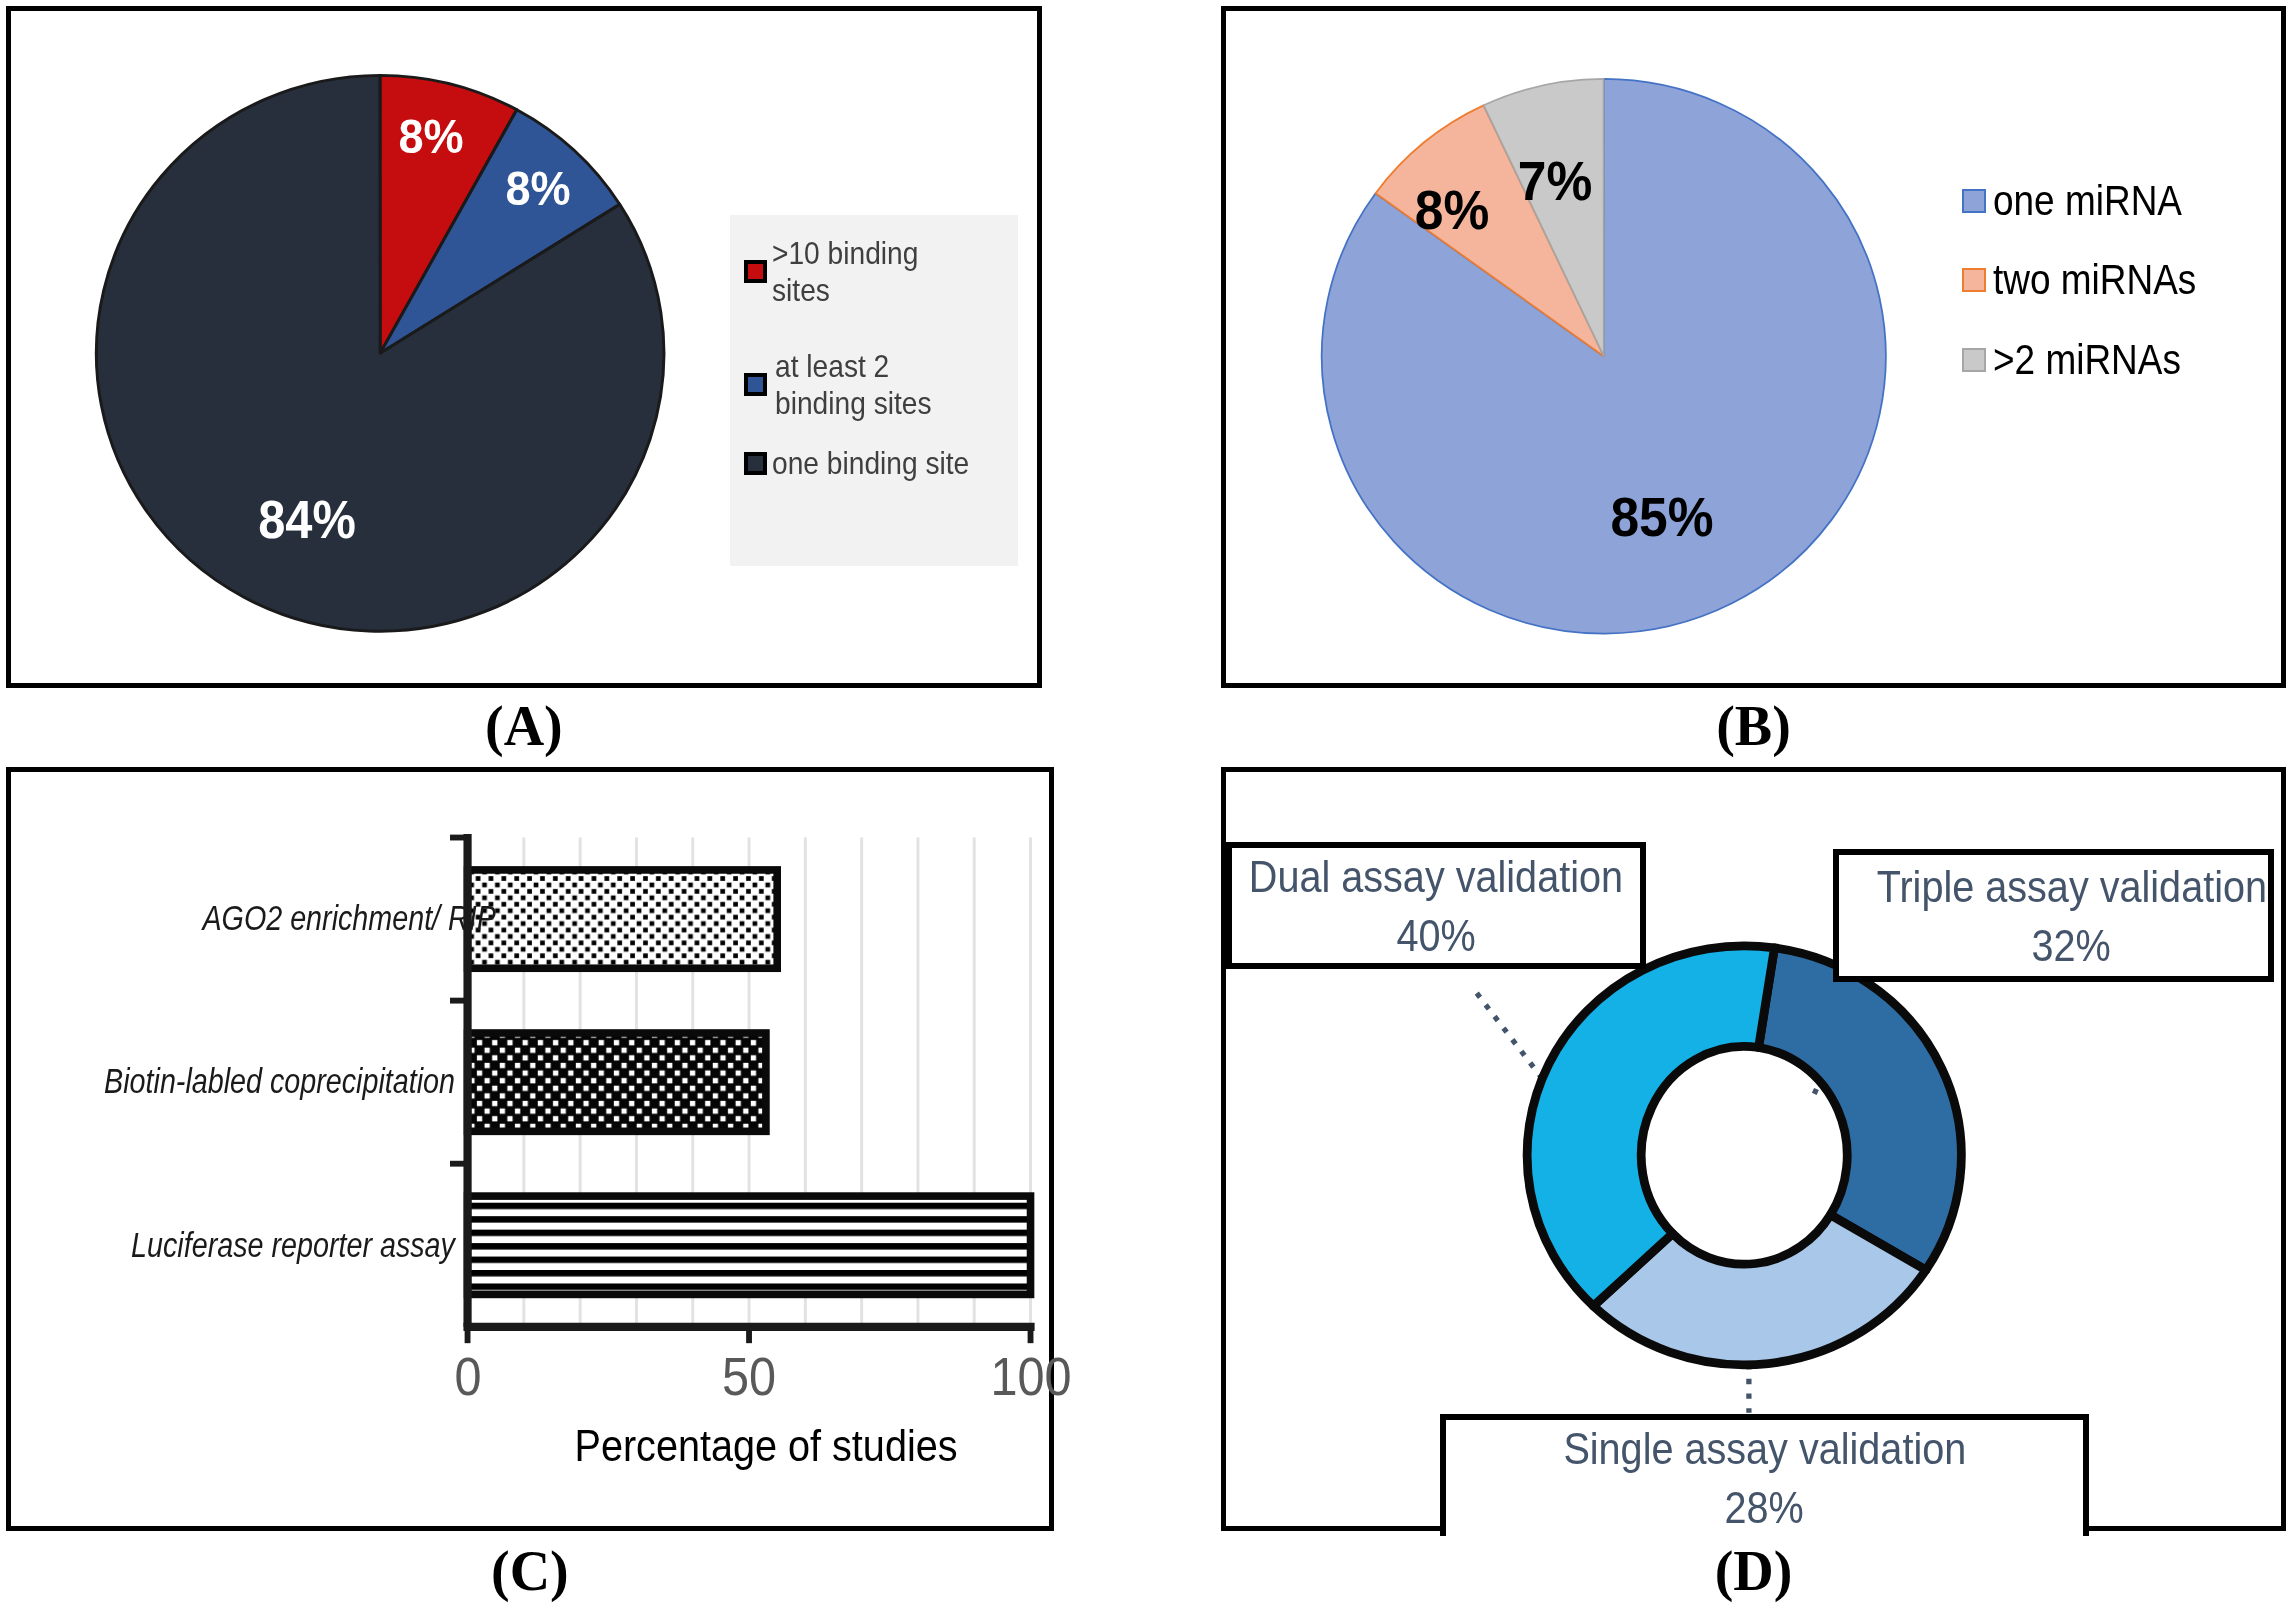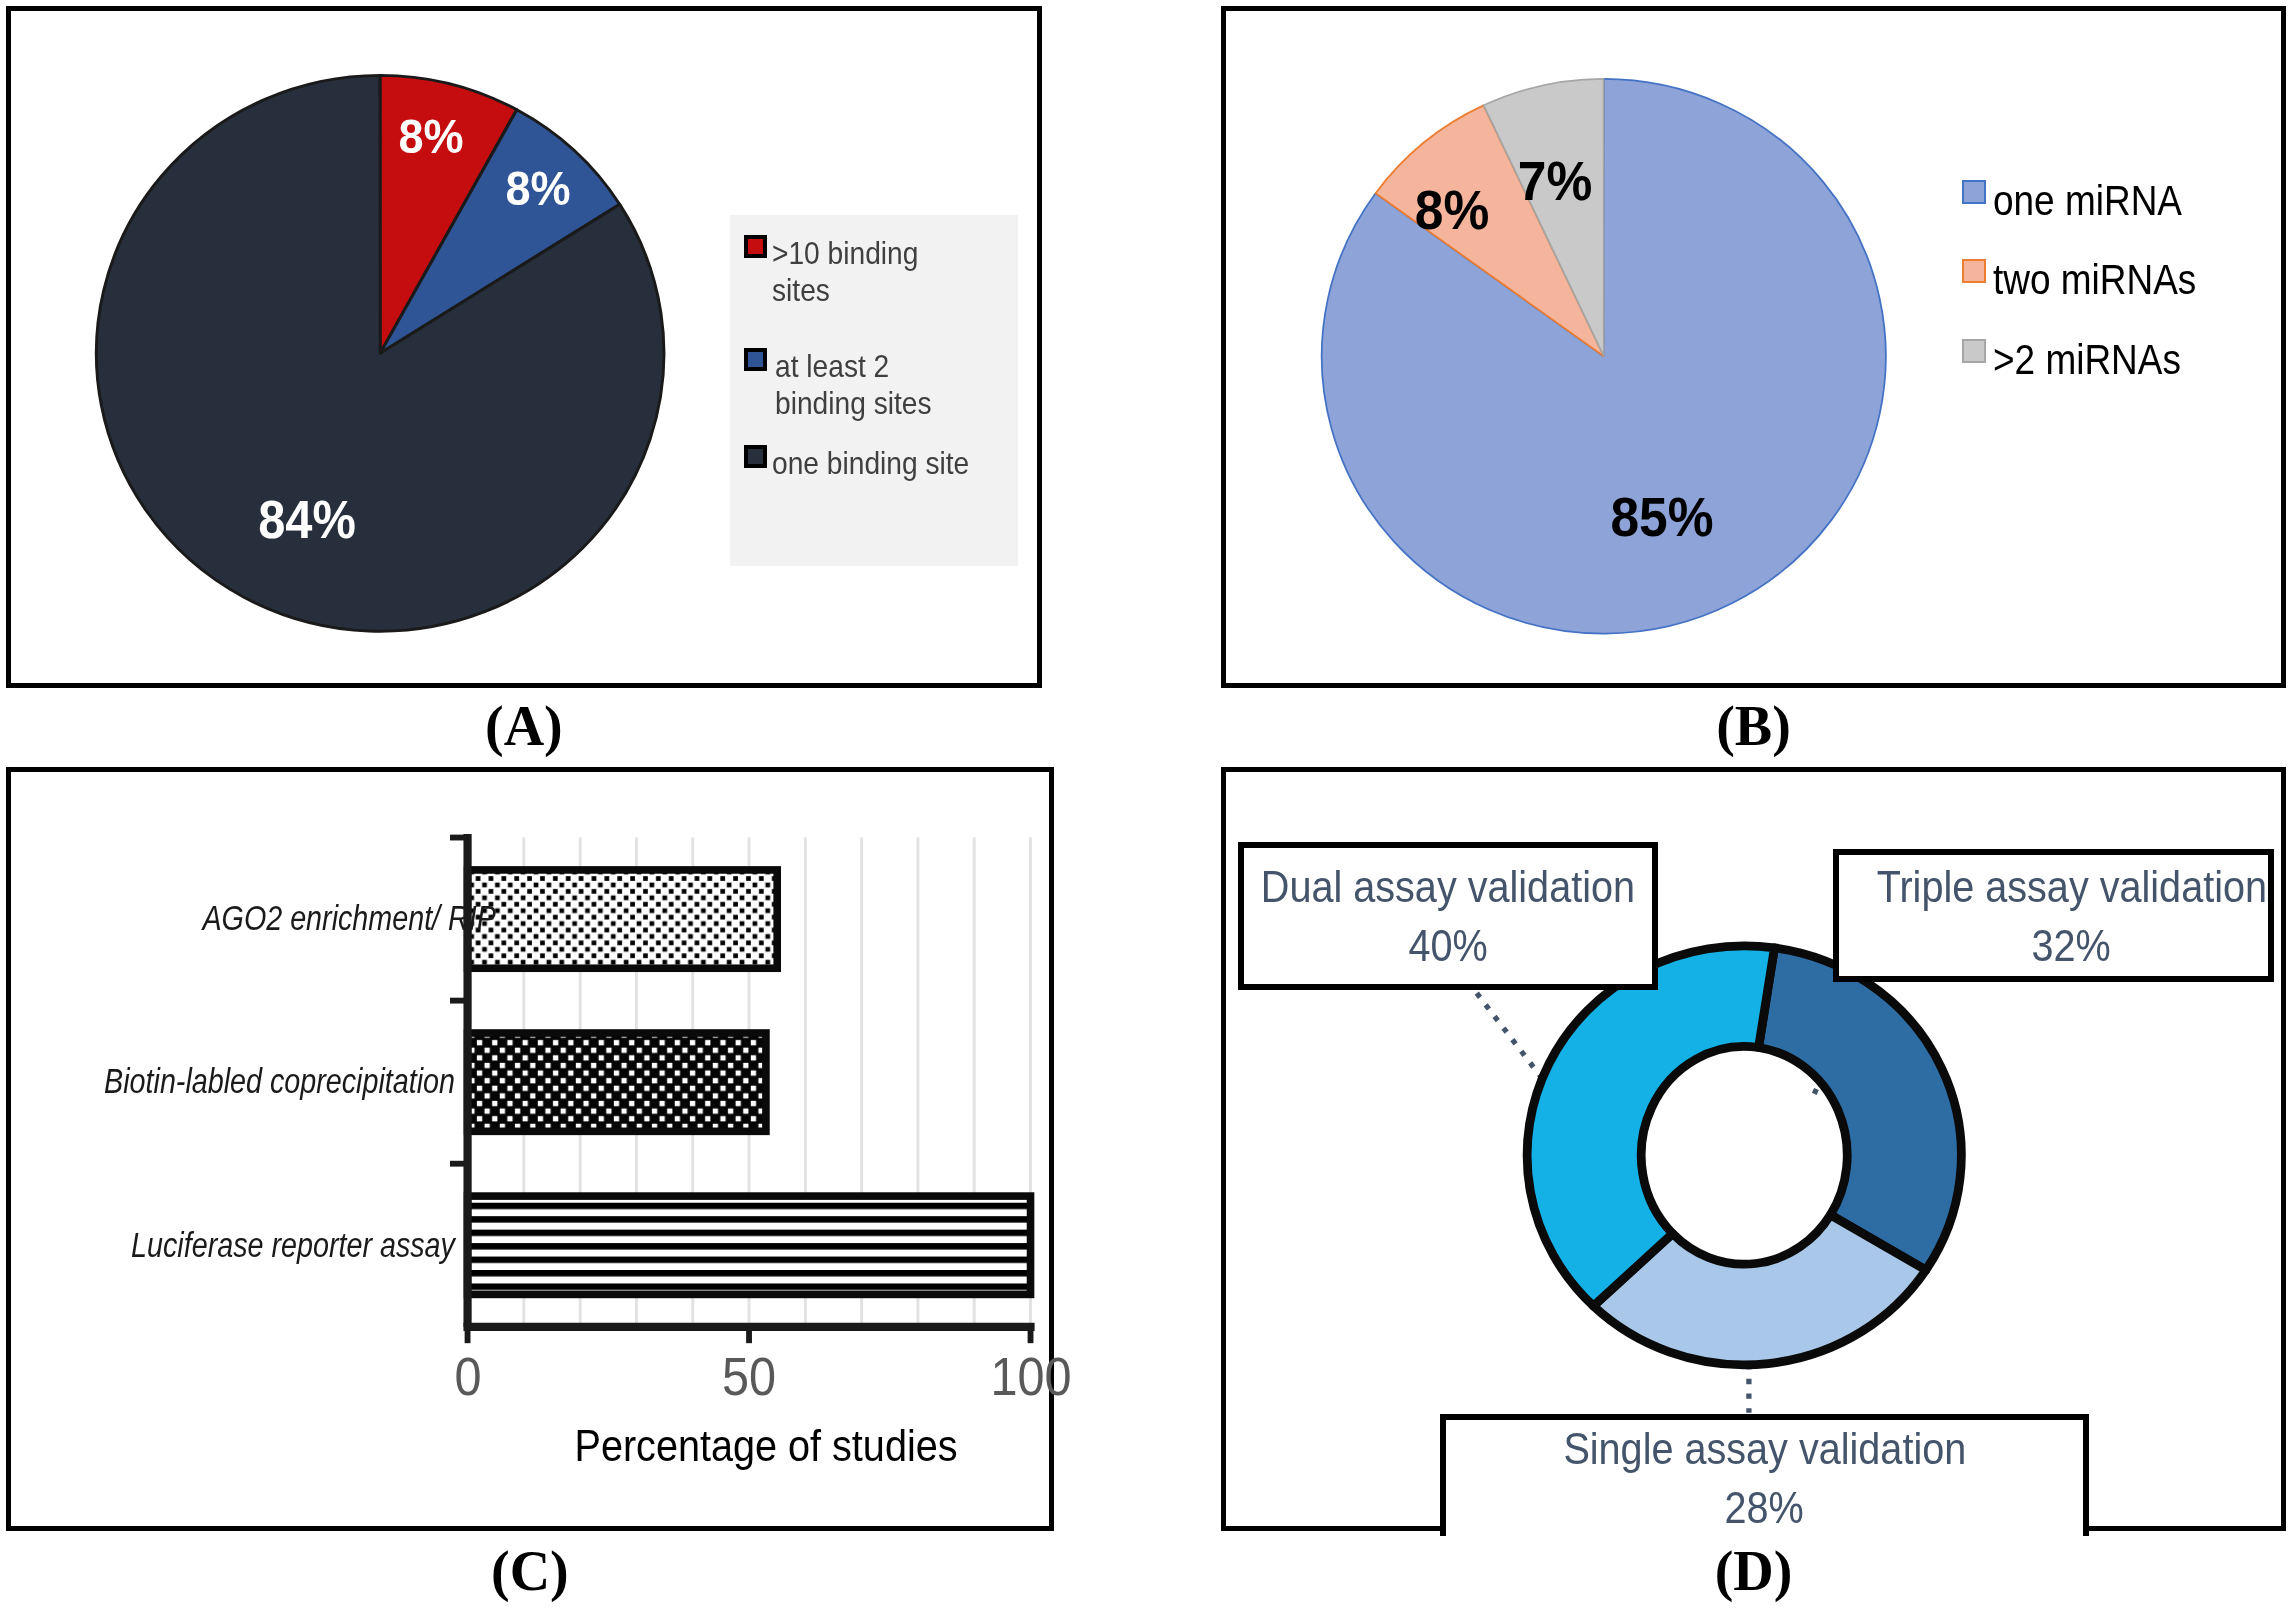--- a/index.html
+++ b/index.html
@@ -7,21 +7,21 @@
   .panel{position:absolute;background:#fff;border:5.9px solid #000;box-sizing:border-box;}
   .panel svg.layer{position:absolute;left:0;top:0;}
   .caption{position:absolute;text-align:center;font-family:"Liberation Serif",serif;
            font-weight:bold;font-size:56px;color:#000;}
   .center-label{position:absolute;transform:translate(-50%,-50%) scaleX(.92);white-space:nowrap;
                 font-weight:bold;}
   .pieA-label{font-size:49px;color:#fff;}
   .pieB-label{font-size:56px;color:#000;}
   .legend{position:absolute;}
   .legendA-bg{position:absolute;background:#F2F2F2;}
-  .legend-item{position:absolute;display:flex;align-items:flex-start;}
+  .legend-item{position:absolute;display:flex;align-items:center;}
   .swatch{display:inline-block;flex:0 0 auto;}
   .swA{width:15px;height:15px;border:4.1px solid #000;}
   .swB{width:20px;height:20px;border:2.9px solid #000;}
   .legA-text{font-size:32px;color:#3F3F3F;line-height:37px;transform:scaleX(.88);transform-origin:left top;}
   .legB-text{font-size:42px;color:#000;line-height:42px;transform:scaleX(.88);transform-origin:left top;}
   .cat-label{position:absolute;left:0;width:444px;text-align:right;font-size:35px;font-style:italic;color:#1a1a1a;}
   .cat-label span{display:inline-block;transform:scaleX(.82);transform-origin:right center;white-space:nowrap;}
   .tick-label{position:absolute;transform:translate(-50%,-50%) scaleX(.9);font-size:54px;color:#595959;}
   .axis-title{position:absolute;transform:translate(-50%,-50%) scaleX(.9);font-size:44px;color:#000;white-space:nowrap;}
   .callout{position:absolute;background:#fff;border:6.4px solid #000;box-sizing:border-box;
@@ -154,21 +154,21 @@
 <section class="panel" id="panel-d" style="left:1221px;top:767px;width:1065px;height:764px;">
   <svg class="layer" width="1054" height="752" viewBox="0 0 1800 1285">
     <line x1="428" y1="378" x2="612" y2="618" stroke="#44546A" stroke-width="9" stroke-dasharray="9 16"></line>
     <line x1="1092" y1="360" x2="1000" y2="560" stroke="#44546A" stroke-width="9" stroke-dasharray="9 16"></line>
     <line x1="893" y1="962" x2="893" y2="1095" stroke="#44546A" stroke-width="9" stroke-dasharray="9 16"></line>
   <path d="M 936.6332204561843 300.4840313905178 A 371 358 0 0 1 1195.4395602932748 851.027634010333 L 1032.2705191687774 756.8467595696144 A 176 186 0 0 0 909.4944657689715 470.81013921406793 Z" fill="#2E6DA4" stroke="#0A0A0A" stroke-width="15" stroke-linejoin="round"></path>
       <path d="M 1195.4395602932748 851.027634010333 A 371 358 0 0 1 627.281744559712 912.5236485212371 L 762.7401267992165 788.7972028629891 A 176 186 0 0 0 1032.2705191687774 756.8467595696144 Z" fill="#A9C7E8" stroke="#0A0A0A" stroke-width="15" stroke-linejoin="round"></path>
       <path d="M 627.281744559712 912.5236485212371 A 371 358 0 0 1 936.633220456184 300.48403139051777 L 909.4944657689714 470.81013921406793 A 176 186 0 0 0 762.7401267992165 788.7972028629891 Z" fill="#14B1E7" stroke="#0A0A0A" stroke-width="15" stroke-linejoin="round"></path>
     </svg>
 
-  <div class="callout" style="left:12px;top:70px;width:420px;height:148px;">
+  <div class="callout" style="left:0;top:70px;width:420px;height:127px;">
     <div class="co-line">Dual assay validation</div>
     <div class="co-line">40%</div>
   </div>
   <div class="callout" style="left:607px;top:77px;width:441px;height:133px;padding-left:36px;">
     <div class="co-line">Triple assay validation</div>
     <div class="co-line">32%</div>
   </div>
   <div class="callout" style="left:214px;top:642px;width:649px;height:122px;border-bottom:none;">
     <div class="co-line">Single assay validation</div>
     <div class="co-line">28%</div>

